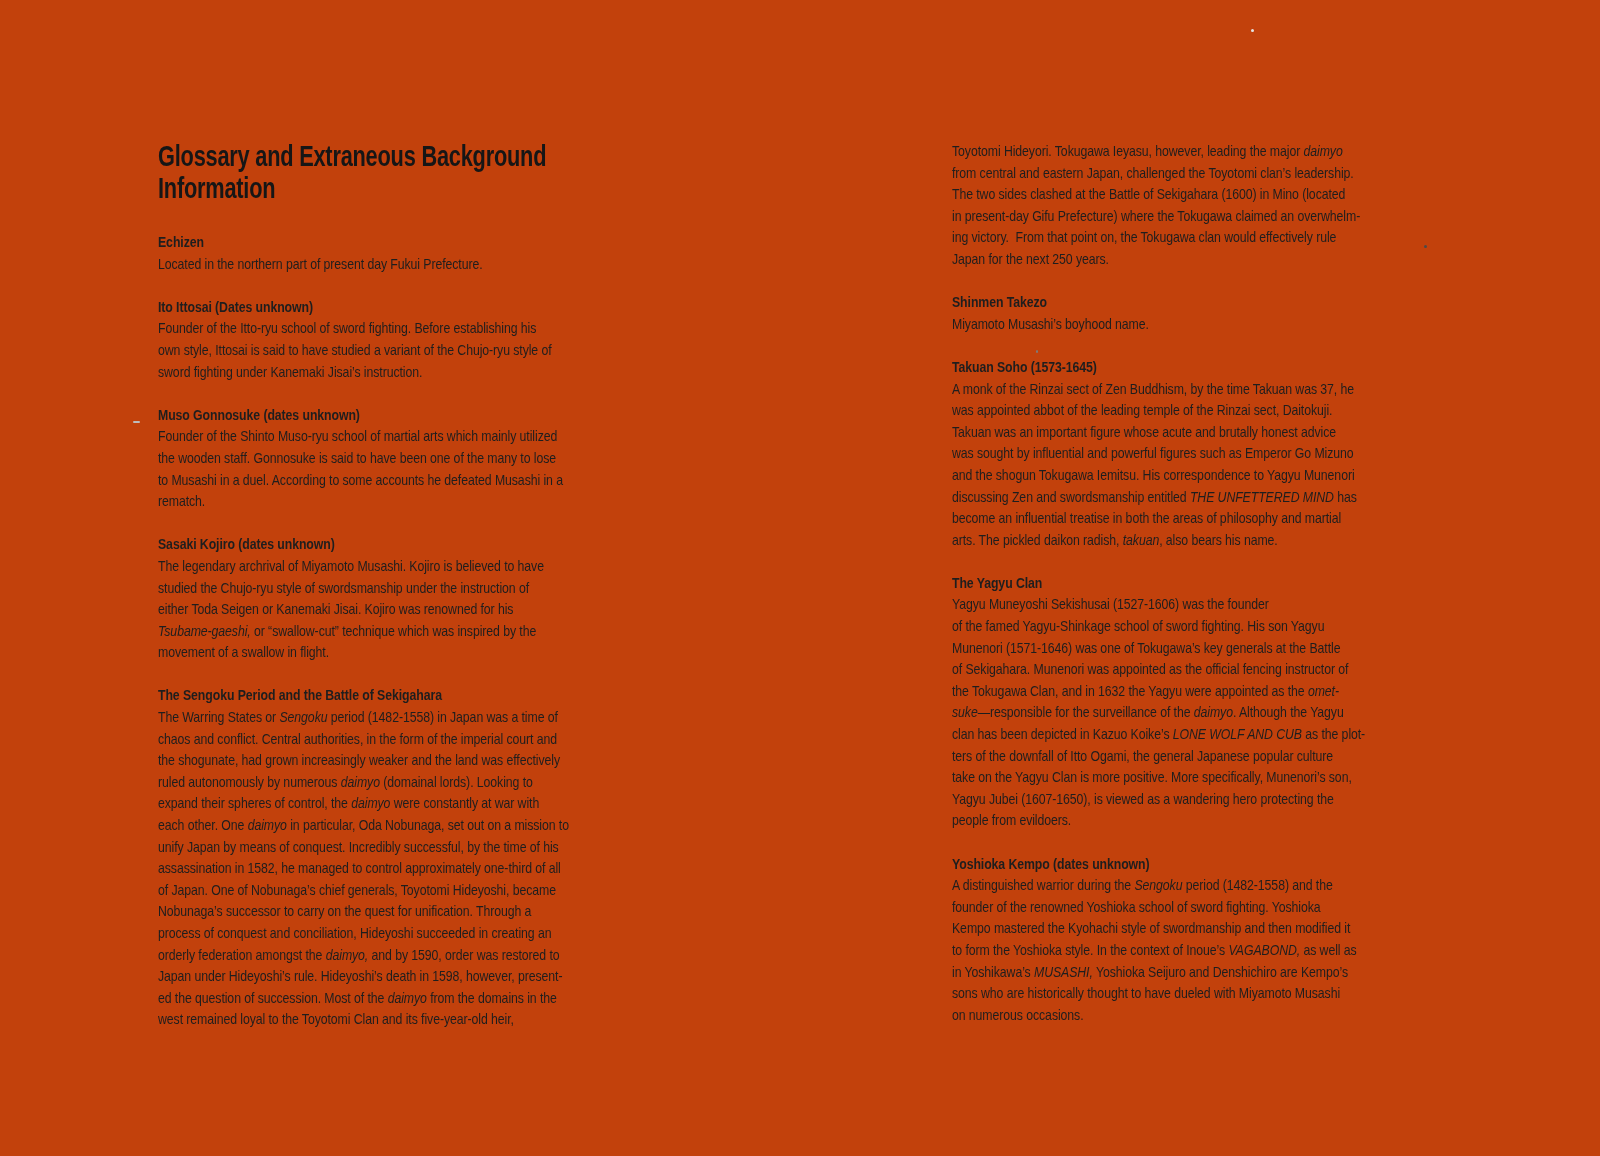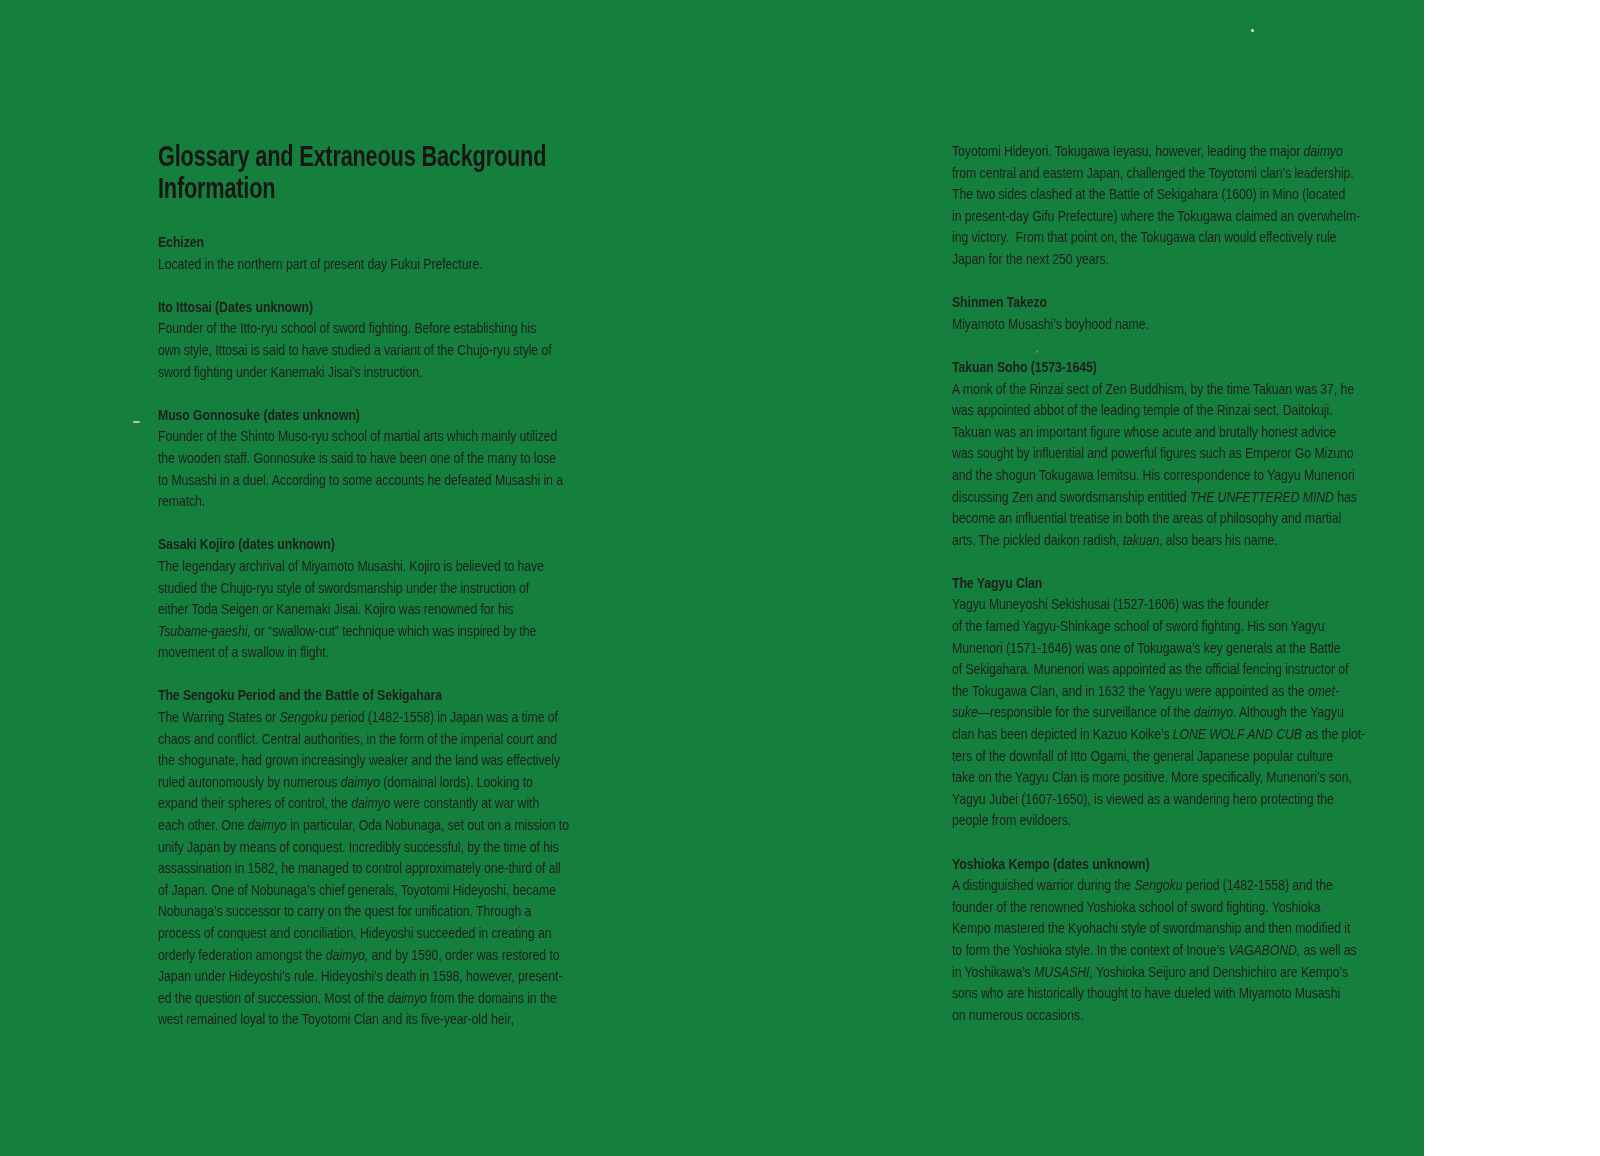--- a/index.html
+++ b/index.html
@@ -2,23 +2,23 @@
 <html><head>
 <meta charset="utf-8">
 <style>
   html, body {
     margin: 0;
     padding: 0;
     background: #ffffff;
   }
   .page {
     position: relative;
-    width: 1424px;
+    width: 1600px;
     height: 1156px;
-    background: #15803d;
+    background: #c2410c;
     overflow: hidden;
     font-family: "Liberation Sans", "DejaVu Sans", sans-serif;
     color: #1e1e1e;
   }
   .col {
     position: absolute;
     width: 620px;
     transform: scaleX(0.82);
     transform-origin: 0 0;
     font-size: 15px;

